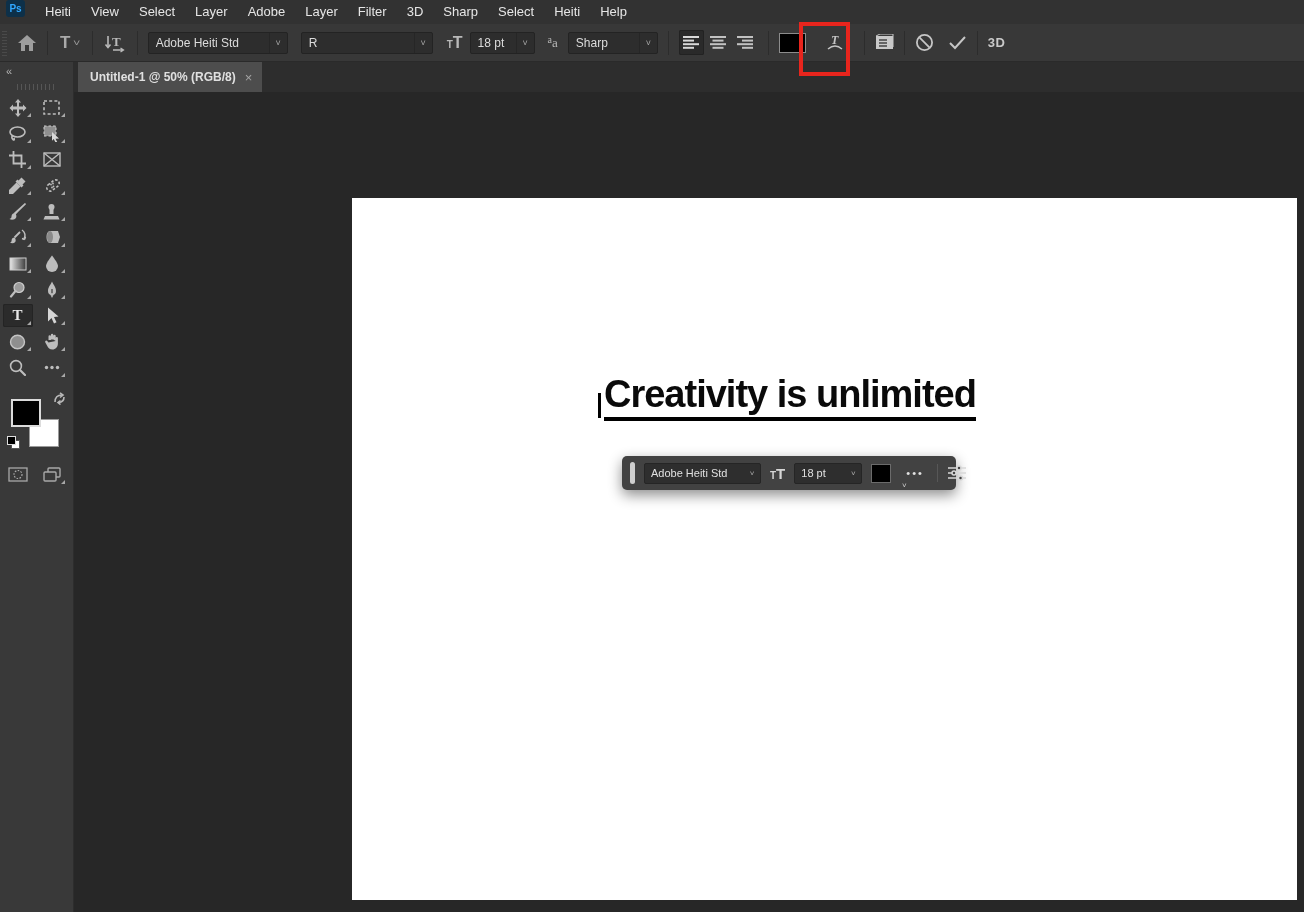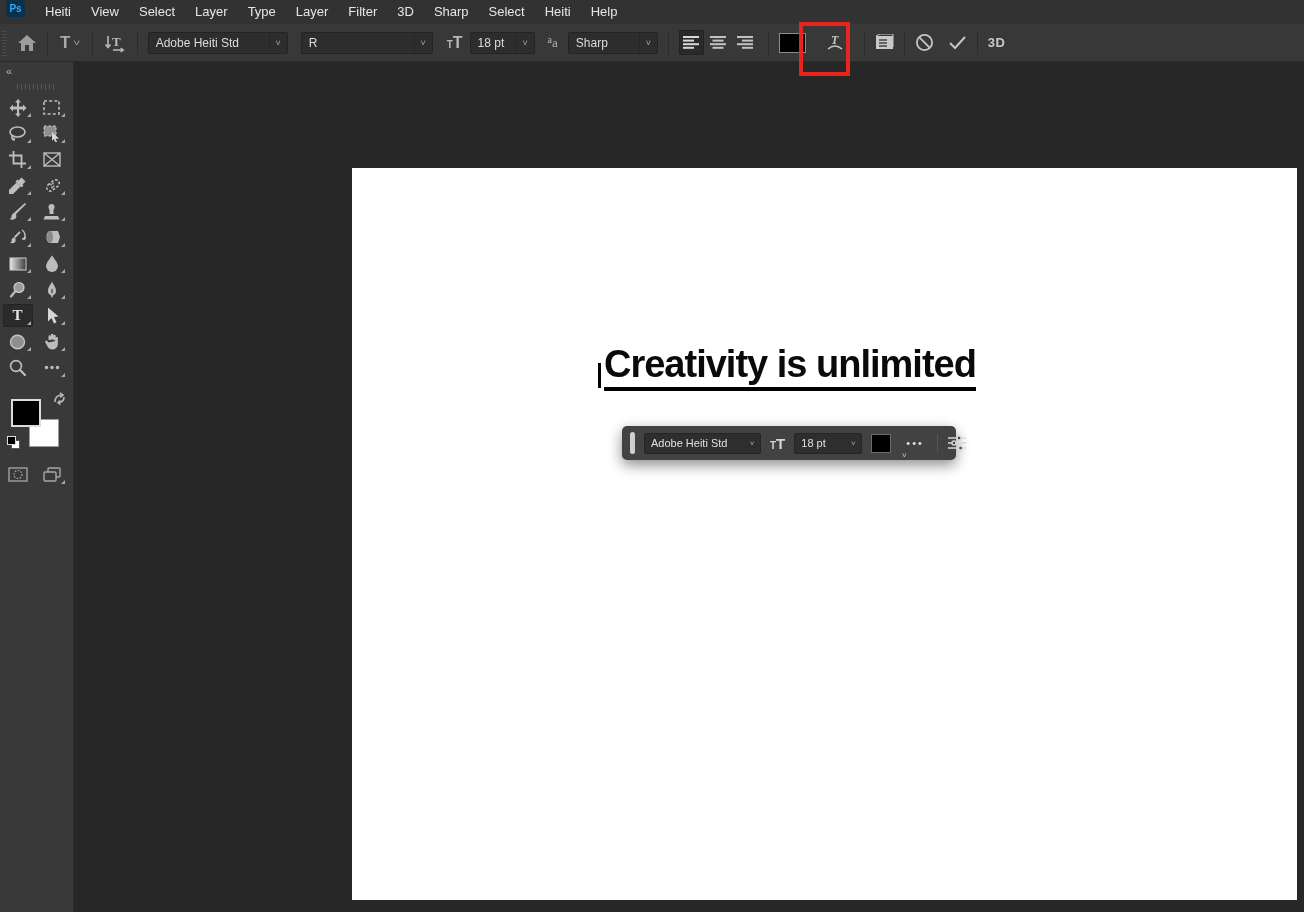--- a/index.html
+++ b/index.html
@@ -100,21 +100,21 @@
 </style>
 </head>
 <body>
 
 <div class="menu-bar">
   <div class="ps-logo">Ps</div>
   <span class="menu-item">Heiti</span>
   <span class="menu-item">View</span>
   <span class="menu-item">Select</span>
   <span class="menu-item">Layer</span>
-  <span class="menu-item">Type</span>
+  <span class="menu-item">Adobe</span>
   <span class="menu-item">Layer</span>
   <span class="menu-item">Filter</span>
   <span class="menu-item">3D</span>
   <span class="menu-item">Sharp</span>
   <span class="menu-item">Select</span>
   <span class="menu-item">Heiti</span>
   <span class="menu-item">Help</span>
 </div>
 
 <div class="options-bar">
@@ -454,20 +454,26 @@
         <svg width="18" height="15" viewBox="0 0 18 15" fill="none" stroke="#a8a8a8" stroke-width="1.4">
           <rect x="5" y="1" width="12" height="9" rx="1"></rect>
           <rect x="1" y="5" width="12" height="9" rx="1" fill="#393939"></rect>
         </svg>
           <span class="fly"></span>
       </div>
     </div>
   </div>
 
   <div class="content">
+    <div class="tab-bar">
+      <div class="doc-tab">
+        <span class="title">Untitled-1 @ 50% (RGB/8)</span>
+        <span class="close">×</span>
+      </div>
+    </div>
 
     <div class="pasteboard">
       <div class="canvas">
 
         <div class="headline-wrap">
           <span class="cursor-tick"></span>
           <span class="headline">Creativity is unlimited</span>
         </div>
 
         <div class="context-bar">

